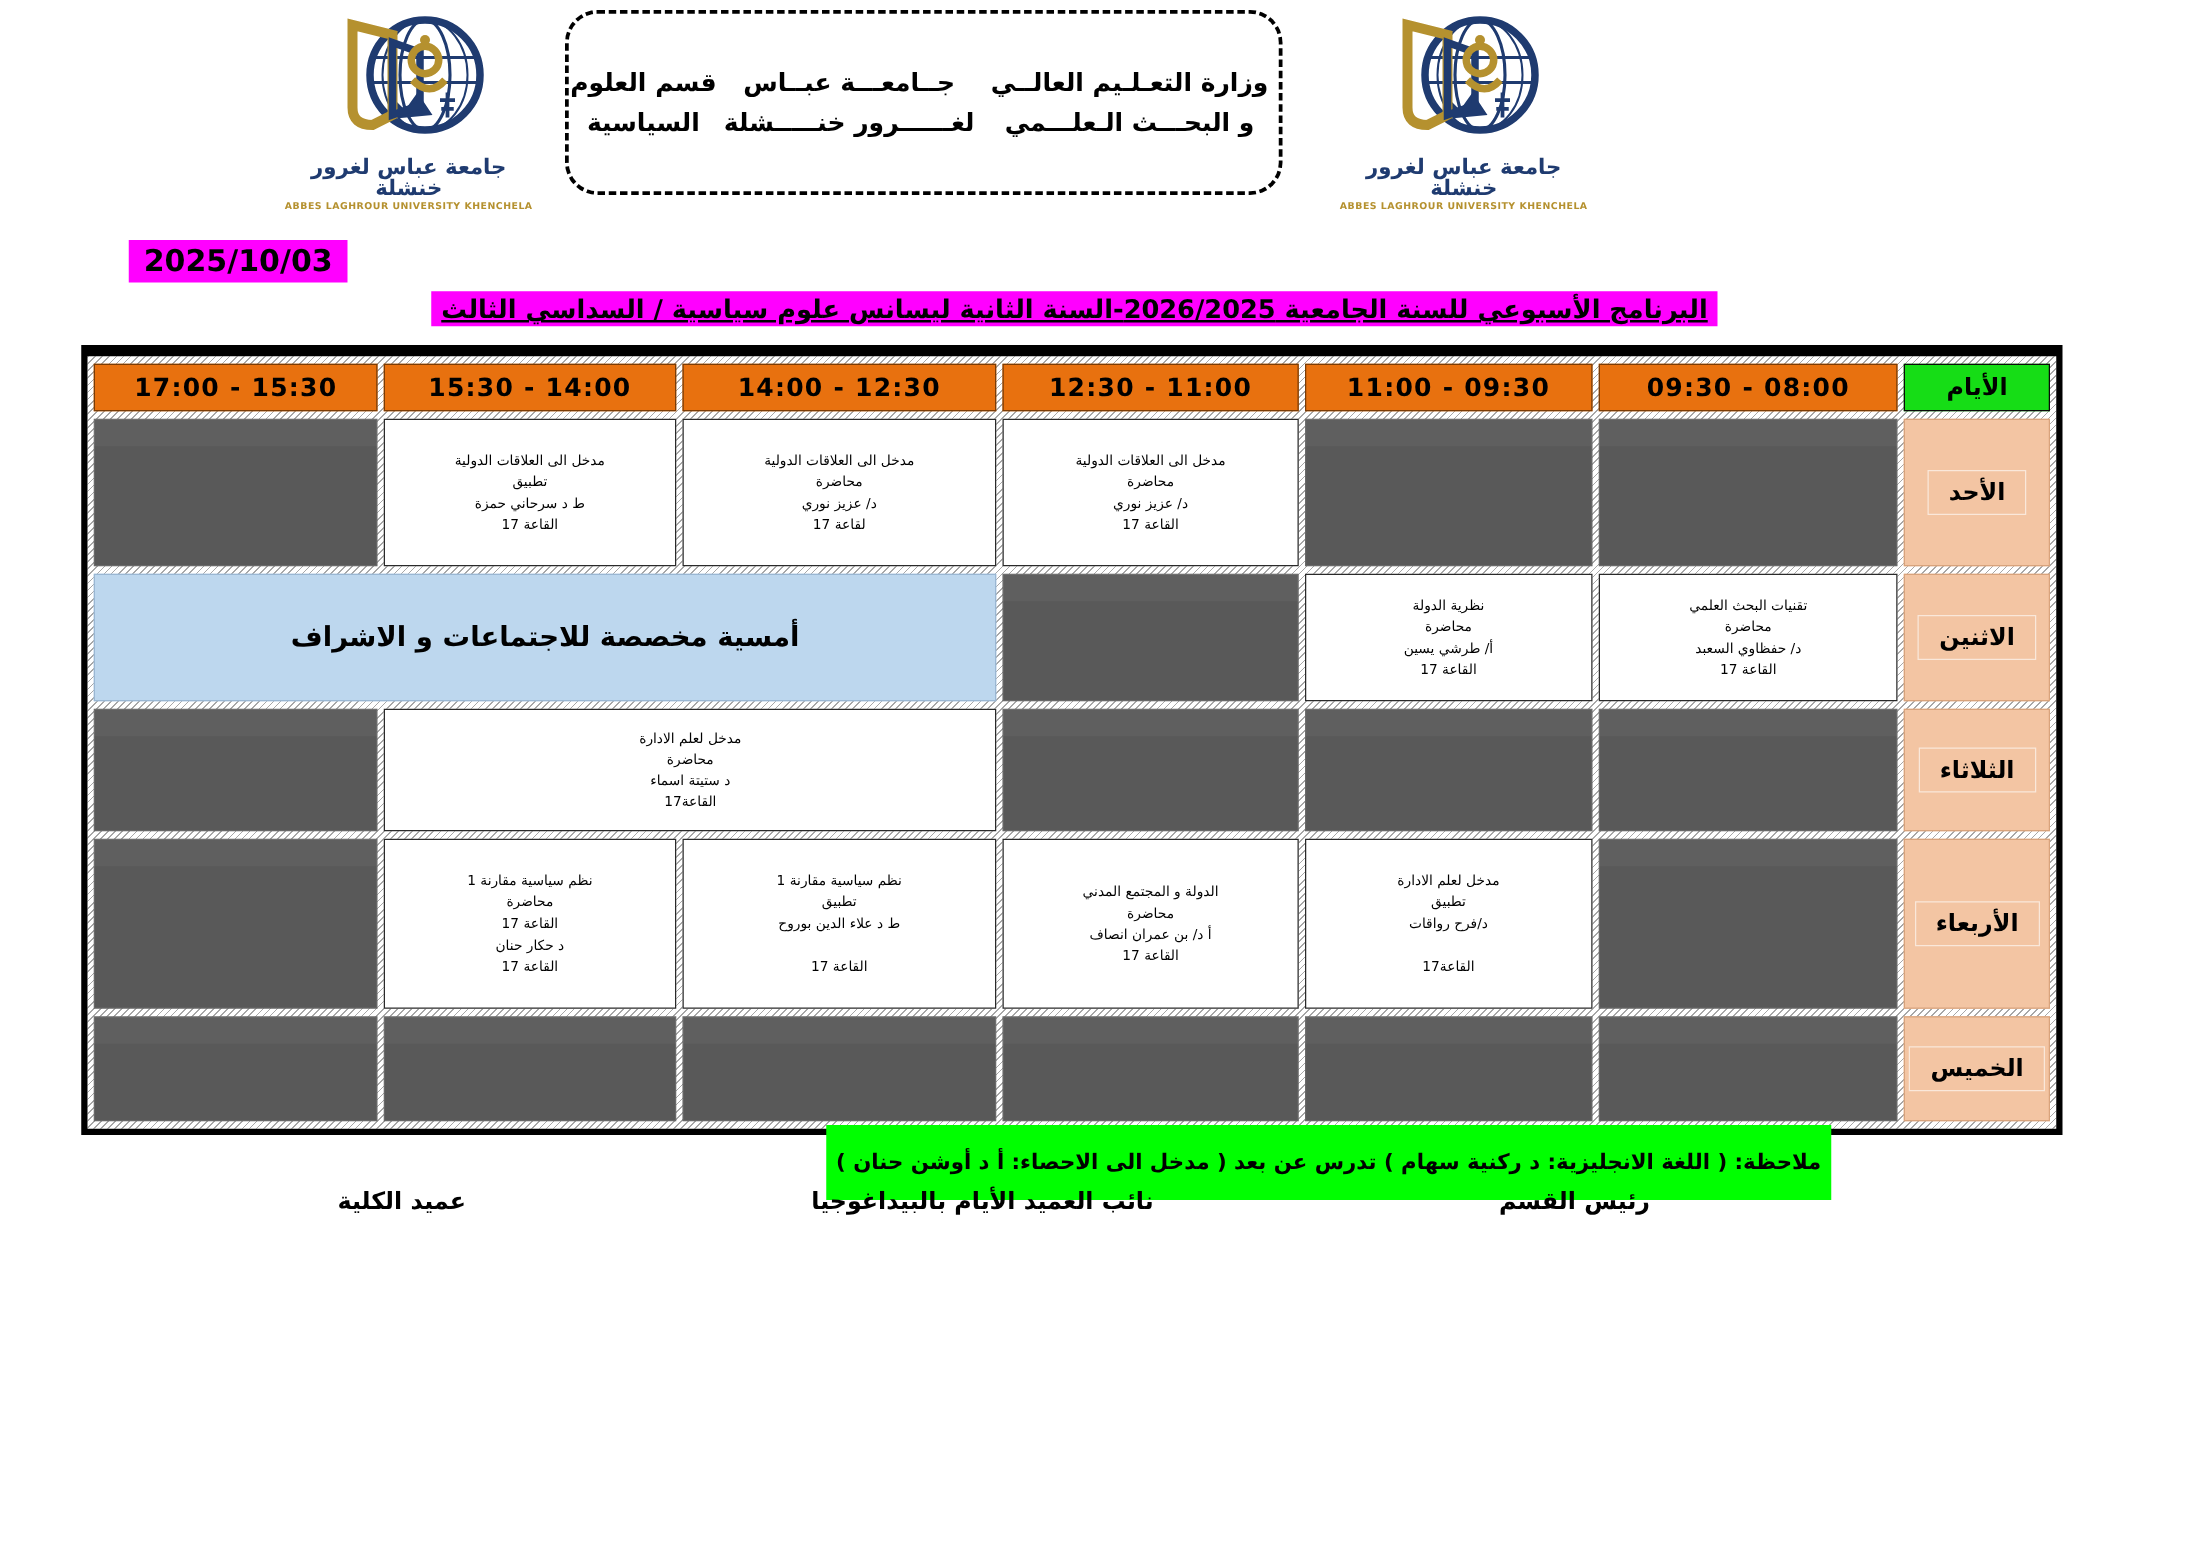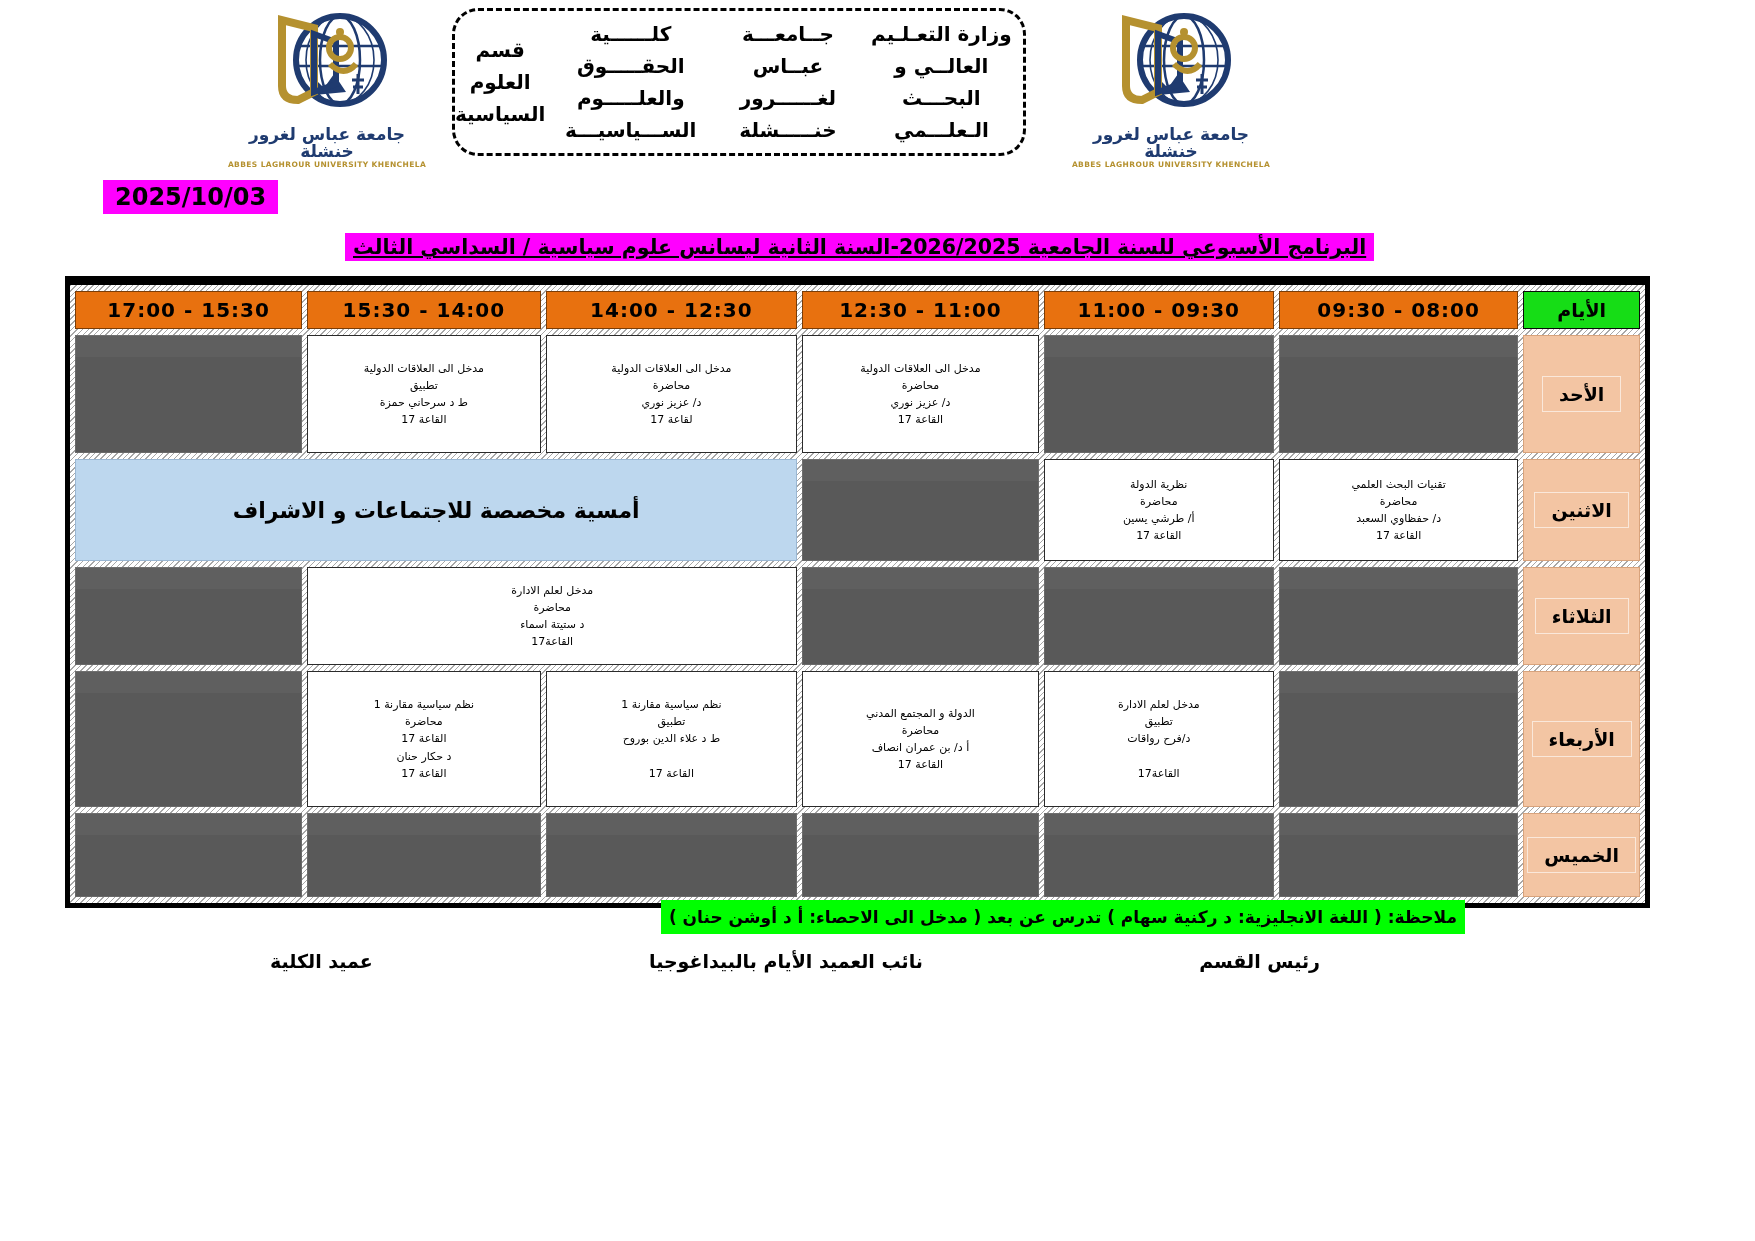--- a/index.html
+++ b/index.html
@@ -14,21 +14,21 @@
   .logo svg{display:block;margin:0 auto;}
   .logo .ar-name{color:#1f3b70;font-weight:bold;font-size:17px;line-height:1;}
   .logo .en-name{color:#b5912f;font-weight:bold;font-size:7.5px;letter-spacing:.4px;line-height:1.4;}
   .ministry-box{
     position:absolute;left:452px;top:8px;width:568px;height:142px;
     border:3px dashed #000;border-radius:26px;
     display:flex;flex-direction:row;justify-content:center;align-items:center;
     font-weight:bold;font-size:20px;line-height:1.6;text-align:center;color:#000;
   }
   .date-badge{
-    position:absolute;left:103px;top:180px;background:#FF00FF;color:#000;
+    position:absolute;left:103px;top:192px;background:#FF00FF;color:#000;
     font-weight:bold;font-size:24px;padding:3px 12px;direction:ltr;
   }
   .doc-title{
     position:absolute;left:345px;top:221px;background:#FF00FF;color:#000;
     font-weight:bold;font-size:20.5px;padding:2px 8px;text-decoration:underline;white-space:nowrap;margin-top:12px;
   }
   
   .tt-wrap{position:absolute;left:65px;top:276px;width:1585px;}
   table.tt{
     width:100%;table-layout:fixed;
@@ -63,21 +63,21 @@
   }
   
   .tt tbody tr:nth-child(1) td{height:112px;}
   .tt tbody tr:nth-child(2) td{height:96px;}
   .tt tbody tr:nth-child(3) td{height:92px;}
   .tt tbody tr:nth-child(4) td{height:130px;}
   .tt tbody tr:nth-child(5) td{height:78px;}
   
   .note{
     position:absolute;top:900px;right:290px;background:#00FF00;color:#000;
-    font-weight:bold;font-size:17px;padding:7px 8px;white-space:nowrap;
+    font-weight:bold;font-size:17px;padding:20px 8px;white-space:nowrap;
   }
   .signatures{
     position:absolute;left:270px;top:950px;width:1050px;
     display:flex;justify-content:space-between;direction:rtl;
   }
   .signatures span{font-weight:bold;font-size:19px;color:#000;}
   .ltr{direction:ltr;unicode-bidi:isolate;margin-left:10px;}
 </style>
 </head>
 <body>
@@ -99,21 +99,20 @@
       <path d="M78,56 Q92,70 104,56" fill="none" stroke="#b5912f" stroke-width="6"></path>
       <circle cx="88" cy="24" r="4" fill="#b5912f"></circle>
     </svg>
     <div class="ar-name">جامعة عباس لغرور خنشلة</div>
     <div class="en-name">ABBES LAGHROUR UNIVERSITY KHENCHELA</div>
   </div>
 
   <div class="ministry-box">
     <div>وزارة التعـلـيم العالــي و البحـــث الـعلـــمي</div>
     <div>جــامعـــة عبــاس لغــــــرور خنـــــشلة</div>
-    <div>كلــــــية الحقـــــوق والعلـــــوم الســـياسيـــة</div>
     <div>قسم العلوم السياسية</div>
   </div>
 
   <div class="logo right">
     <svg width="150" height="118" viewBox="0 0 150 118">
       <circle cx="88" cy="52" r="44" fill="none" stroke="#1f3b70" stroke-width="6"></circle>
       <ellipse cx="88" cy="52" rx="20" ry="44" fill="none" stroke="#1f3b70" stroke-width="2.5"></ellipse>
       <ellipse cx="88" cy="52" rx="34" ry="44" fill="none" stroke="#1f3b70" stroke-width="1.6"></ellipse>
       <line x1="45" y1="38" x2="131" y2="38" stroke="#1f3b70" stroke-width="2.5"></line>
       <line x1="44" y1="58" x2="132" y2="58" stroke="#1f3b70" stroke-width="2.5"></line>

